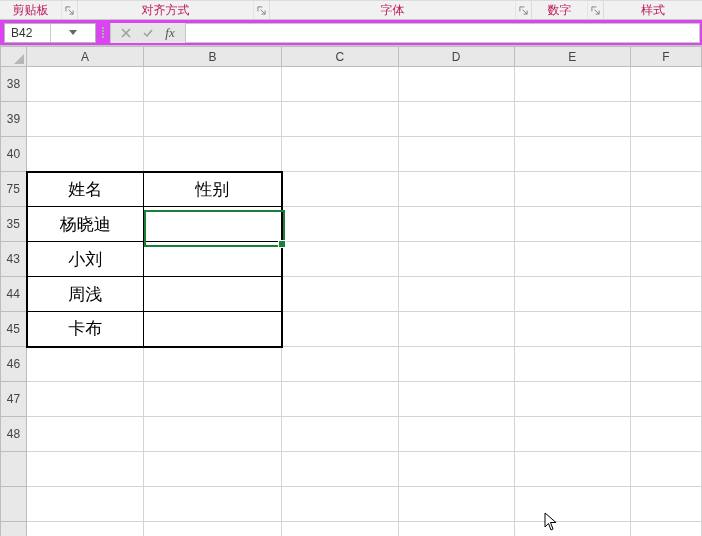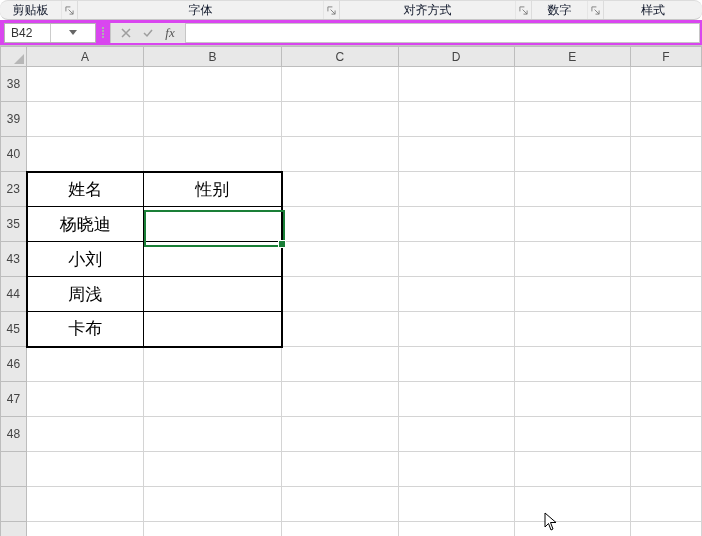--- a/index.html
+++ b/index.html
@@ -13,22 +13,21 @@
     user-select: none;
   }
   
   .ribbon-groups {
     height: 20px;
     background: #f1f1f1;
     border-top: 1px solid #dcdcdc;
     border-bottom: 1px solid #c6c6c6;
     display: flex;
     align-items: stretch;
-    color: #0f172a;
-    border-radius: 8px;
+    color: #be185d;
   }
   .rgroup {
     display: flex;
     align-items: center;
     justify-content: center;
     border-right: 1px solid #dcdcdc;
     position: relative;
     height: 100%;
     font-size: 12px;
   }
@@ -196,30 +195,30 @@
 
 <div class="ribbon-groups">
   <div class="rgroup" style="width:78px">
     <span class="label">剪贴板</span>
     <span class="launch">
         <svg viewBox="0 0 10 10">
           <path d="M1 1 H6 M1 1 V6 M4 4 L9 9 M9 5 V9 H5"></path>
         </svg>
       </span>
   </div>
-  <div class="rgroup" style="width:262px">
-    <span class="label">字体</span>
+  <div class="rgroup" style="width:192px">
+    <span class="label">对齐方式</span>
     <span class="launch">
         <svg viewBox="0 0 10 10">
           <path d="M1 1 H6 M1 1 V6 M4 4 L9 9 M9 5 V9 H5"></path>
         </svg>
       </span>
   </div>
-  <div class="rgroup" style="width:192px">
-    <span class="label">对齐方式</span>
+  <div class="rgroup" style="width:262px">
+    <span class="label">字体</span>
     <span class="launch">
         <svg viewBox="0 0 10 10">
           <path d="M1 1 H6 M1 1 V6 M4 4 L9 9 M9 5 V9 H5"></path>
         </svg>
       </span>
   </div>
   <div class="rgroup" style="width:72px">
     <span class="label">数字</span>
     <span class="launch">
         <svg viewBox="0 0 10 10">
@@ -307,21 +306,21 @@
     <tr>
           <th>40</th>
         <td></td>
           <td></td>
           <td></td>
           <td></td>
           <td></td>
           <td></td>
         </tr>
     <tr>
-          <th>23</th>
+          <th>75</th>
         <td class="bT bL bI bRow">姓名</td>
         <td class="bT bR bRow">性别</td>
         <td></td>
           <td></td>
           <td></td>
           <td></td>
         </tr>
     <tr>
           <th>35</th>
         <td class="bL bI bRow">杨晓迪</td>

